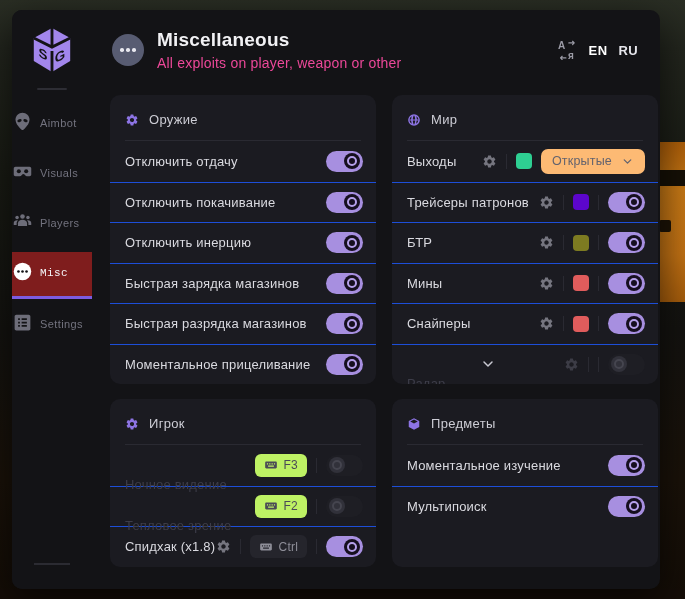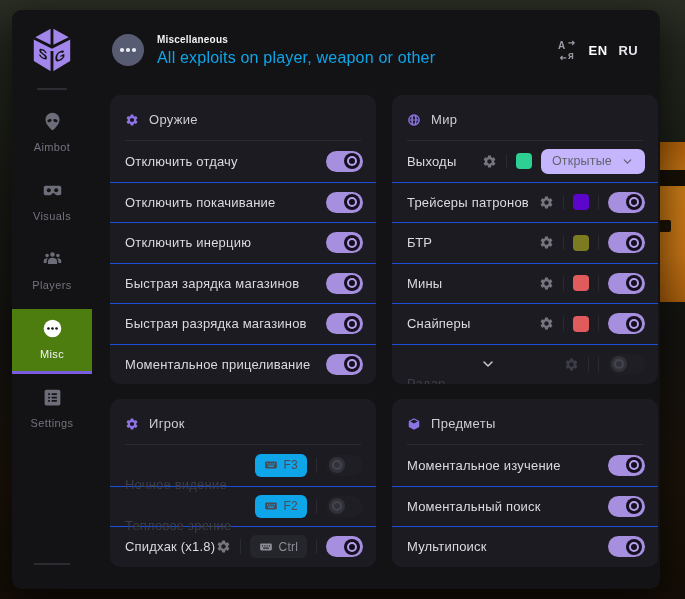--- a/index.html
+++ b/index.html
@@ -20,36 +20,36 @@
   .window { position:absolute; left:12px; top:10px; width:648px; height:579px;
     background:#131316; border-radius:10px; overflow:hidden;
     box-shadow:0 12px 40px rgba(0,0,0,.65);
     display:grid; grid-template-columns:80px 1fr; grid-template-rows:80px 1fr; }
 
   
   .sidebar { grid-row:1/3; display:flex; flex-direction:column; align-items:center;
     padding-top:16px; background:#131316; }
   .logo { width:46px; height:48px; flex:0 0 auto; }
   .side-divider { width:30px; height:2px; background:#2d2d34; border-radius:1px; margin:14px 0 12px; }
-  .nav-item { width:100%; padding:9px 0 11px; display:flex; flex-direction:column;
+  .nav-item { width:100%; padding:9px 0 11px; display:flex; flex-direction:row;
     align-items:center; gap:7px; color:#73737f; font-size:11px; letter-spacing:.4px;
     cursor:pointer; border-bottom:3px solid transparent; margin-bottom:4px; }
   .nav-item svg { width:21px; height:21px; fill:#6d6d79; }
-  .nav-item.active { background:#4d7c0f; color:#f4f4f7; border-bottom-color:#7c5ce0; }
+  .nav-item.active { background:#7f1d1d; color:#f4f4f7; border-bottom-color:#7c5ce0;font-family:Liberation Mono, monospace; }
   .nav-item.active svg { fill:#ffffff; }
   .side-bottom-dash { margin-top:auto; margin-bottom:24px; width:36px; height:2px; background:#2b2b32; }
 
   
   .header { display:flex; align-items:center; padding:0 22px 0 20px; }
   .head-badge { width:32px; height:32px; border-radius:50%; background:#585c72;
     display:flex; align-items:center; justify-content:center; gap:2.5px; flex:0 0 auto; }
   .head-badge i { width:3.5px; height:3.5px; border-radius:50%; background:#e8e8ef; }
   .head-text { margin-left:13px; }
-  .head-title { font-size:10px; font-weight:700; color:#f1f1f4; letter-spacing:.2px; }
-  .head-sub { font-size:16px; color:#0ea5e9; margin-top:4px; letter-spacing:.2px; }
+  .head-title { font-size:19px; font-weight:700; color:#f1f1f4; letter-spacing:.2px; }
+  .head-sub { font-size:14px; color:#ec4899; margin-top:4px; letter-spacing:.2px; }
   .head-right { margin-left:auto; display:flex; align-items:center; gap:11px; }
   .translate-ic { width:20px; height:20px; color:#9b9ba6; cursor:pointer; }
   .lang { font-size:13px; font-weight:700; letter-spacing:.4px; cursor:pointer; }
   .lang.en { color:#ffffff; }
   .lang.ru { color:#e6e6ec; }
 
   
   .content { padding:5px 0 0 18px; display:grid; grid-template-columns:266px 266px;
     gap:15px 16px; align-content:start; overflow:hidden; }
   .card { background:#1b1b21; border-radius:10px; overflow:hidden; }
@@ -76,24 +76,24 @@
   .toggle.off { background:#232329; }
   .toggle.off .knob { right:auto; left:3px; background:#3a3a44; }
   .toggle.off .knob::after { border-color:#55555f; }
   .row.disabled .toggle.off { background:#1e1e24; }
   .row.disabled .toggle.off .knob { background:#31313a; }
   .row.disabled .toggle.off .knob::after { border-color:#45454f; }
 
   .hotkey { display:flex; align-items:center; gap:6px; background:#25252c; border-radius:6px;
     padding:4.5px 9px; font-size:12px; color:#8e8e98; cursor:pointer; letter-spacing:.2px; }
   .hotkey svg { width:14px; height:14px; fill:#8e8e98; }
-  .row.disabled .hotkey { background:#0ea5e9; color:#4b4b56; }
+  .row.disabled .hotkey { background:#bef264; color:#4b4b56; }
   .row.disabled .hotkey svg { fill:#4b4b56; }
 
-  .dropdown { display:flex; align-items:center; gap:9px; background:#c4b5fd; border-radius:7px;
+  .dropdown { display:flex; align-items:center; gap:9px; background:#fdba74; border-radius:7px;
     padding:5.5px 11px; font-size:12.5px; color:#63636e; cursor:pointer; letter-spacing:.2px; }
   .dropdown svg { width:13px; height:13px; }
 
   .expand-btn { margin:0 auto; width:16px; height:16px; cursor:pointer; color:#c9c9d2; }
   .expand-btn svg { width:16px; height:16px; }
 </style>
 </head>
 <body>
 
 <div class="bg">
@@ -493,30 +493,20 @@
     <span class="row-label">Моментальное изучение</span>
 
     <div class="controls">
 
       <span class="toggle">
                 <span class="knob"></span>
               </span>
     </div>
   </div>
 
-  <div class="row">
-    <span class="row-label">Моментальный поиск</span>
-
-    <div class="controls">
-
-      <span class="toggle">
-                <span class="knob"></span>
-              </span>
-    </div>
-  </div>
 
   <div class="row">
     <span class="row-label">Мультипоиск</span>
 
     <div class="controls">
 
       <span class="toggle">
                 <span class="knob"></span>
               </span>
     </div>

